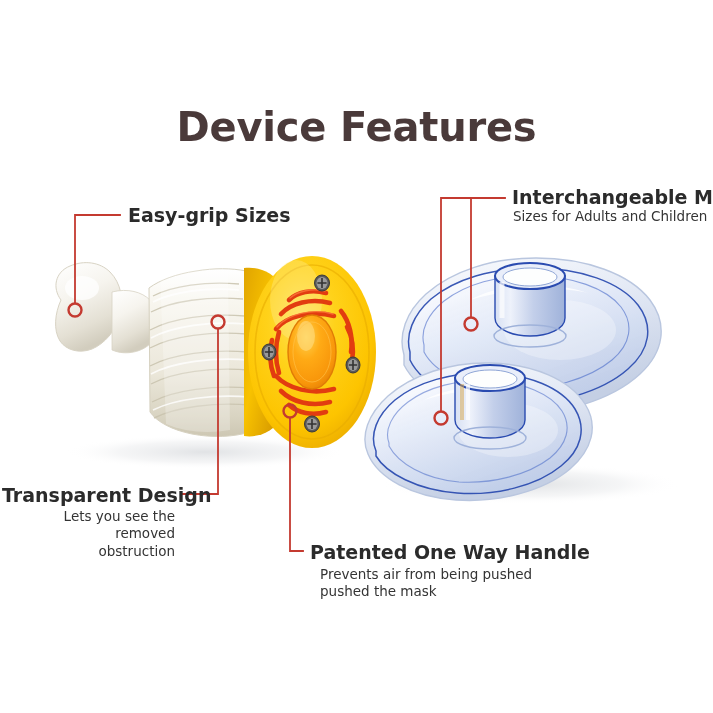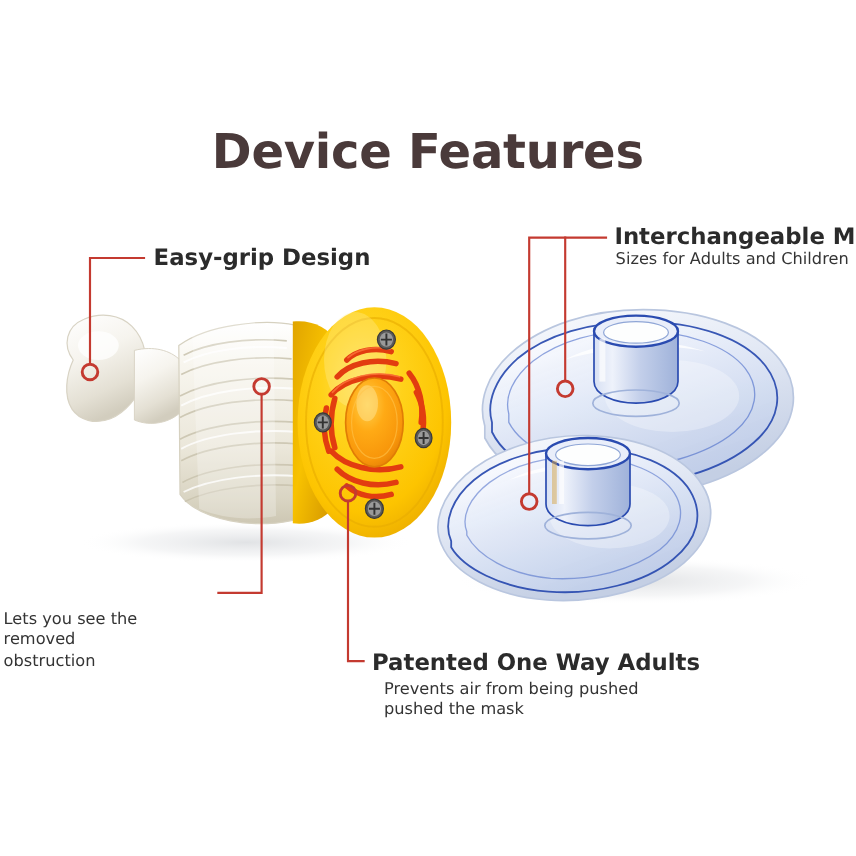--- a/index.html
+++ b/index.html
@@ -48,21 +48,21 @@
     line-height: 1.28;
     font-family: "DejaVu Sans", sans-serif;
   }
 
   #co-handle-title { left: 128px; top: 204px; }
 
   #co-mask-title { left: 512px; top: 186px; }
   #co-mask-sub   { left: 513px; top: 208px; text-align: center; }
 
   #co-transp-title { left: 2px;  top: 484px; }
-  #co-transp-sub   { left: 3px;  top: 508px; width: 172px; text-align: left; }
+  #co-transp-sub   { left: 3px;  top: 508px; width: 172px; text-align: right; }
 
   #co-valve-title { left: 310px; top: 541px; }
   #co-valve-sub   { left: 320px; top: 566px; width: 260px; text-align: left; }
 
   
   #leaders {
     position: absolute;
     left: 0; top: 0;
     width: 713px; height: 713px;
     pointer-events: none;
@@ -340,29 +340,30 @@
 
       <g>
         <path d="M290,418 L290,551 L303,551"></path>
         <circle cx="290" cy="411" r="6.5" stroke-width="2.4"></circle>
       </g>
     </g>
   </svg>
 
   <div class="page-title">Device Features</div>
 
-  <div class="callout-title" id="co-handle-title">Easy-grip Design</div>
+  <div class="callout-title" id="co-handle-title">Easy-grip Sizes</div>
 
   <div class="callout-title" id="co-mask-title">Interchangeable Mask</div>
   <div class="callout-sub" id="co-mask-sub">Sizes for Adults and Children</div>
 
+  <div class="callout-title" id="co-transp-title">Transparent Design</div>
   <div class="callout-sub" id="co-transp-sub">
     <span>Lets you see the removed</span><br>
     <span>obstruction</span>
   </div>
 
-  <div class="callout-title" id="co-valve-title">Patented One Way Adults</div>
+  <div class="callout-title" id="co-valve-title">Patented One Way Handle</div>
   <div class="callout-sub" id="co-valve-sub">
     <span>Prevents air from being pushed</span><br>
     <span>pushed the mask</span>
   </div>
 
 </div>
 
 </body></html>

